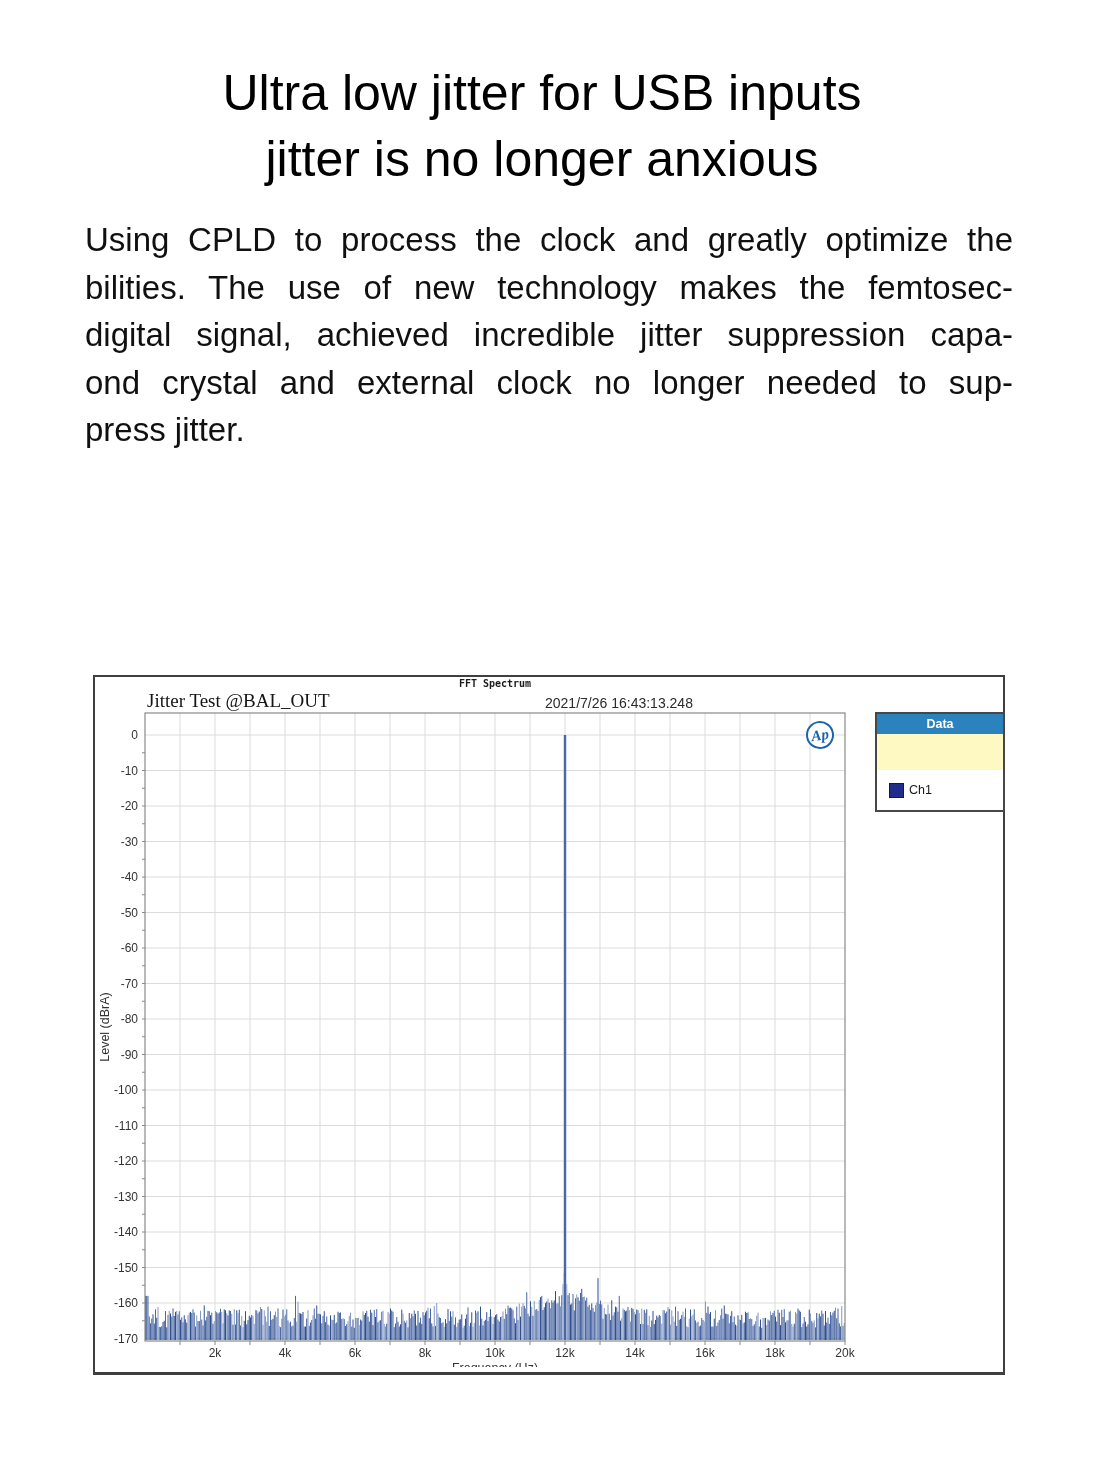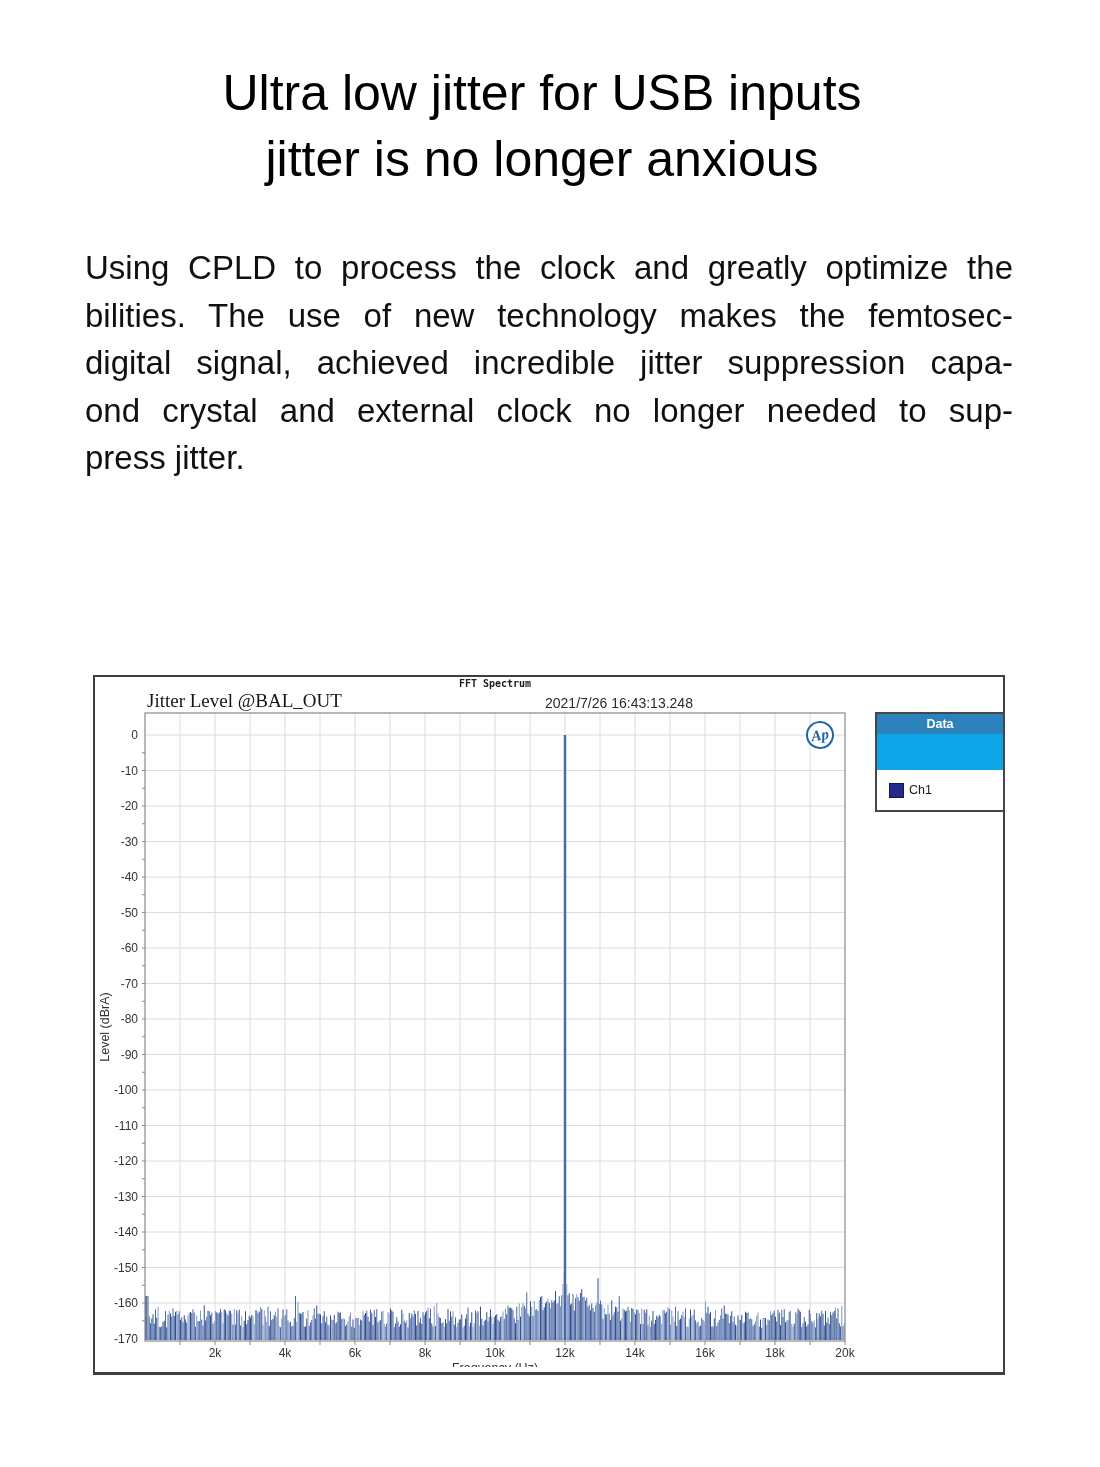--- a/index.html
+++ b/index.html
@@ -4,36 +4,36 @@
 <style>
   html,body{margin:0;padding:0;background:#ffffff;}
   .page{position:relative;width:1100px;height:1467px;background:#fff;overflow:hidden;
         font-family:"Liberation Sans",sans-serif;color:#0a0a0a;}
 
   
   .headline{position:absolute;top:60px;left:0;width:1084px;text-align:center;
             font-size:50px;line-height:66px;font-weight:400;color:#000000;letter-spacing:0px;}
 
   
-  .intro{position:absolute;top:244px;left:85px;width:928px;font-size:33px;line-height:47.5px;color:#101010;}
+  .intro{position:absolute;top:216px;left:85px;width:928px;font-size:33px;line-height:47.5px;color:#101010;}
   .intro .jline{text-align:justify;text-align-last:justify;white-space:normal;}
   .intro .lastline{text-align:left;}
 
   
   .chart-card{position:absolute;left:93px;top:675px;width:908px;height:695px;background:#ffffff;
               border:2px solid #3f3f3f;border-bottom-width:3px;}
   .fft-window-title{position:absolute;left:50px;top:1px;width:700px;text-align:center;
         font-family:"DejaVu Sans Mono",monospace;font-size:10px;font-weight:600;color:#1b1b1b;}
   .measurement-label{position:absolute;left:52px;top:13px;
         font-family:"Liberation Serif",serif;font-size:19px;color:#141414;}
   .chart-timestamp{position:absolute;left:450px;top:18px;width:300px;text-align:left;
         font-size:14px;color:#2b2b2b;}
 
   
-  .legend{position:absolute;left:780px;top:35px;width:126px;border:2px solid #474747;background:#0ea5e9;}
+  .legend{position:absolute;left:780px;top:35px;width:126px;border:2px solid #474747;background:#fef9c3;}
   .legend-header{height:20px;line-height:20px;text-align:center;color:#ffffff;
                  font-size:12.5px;font-weight:700;}
   .legend-body{height:40px;display:flex;align-items:center;padding-left:12px;background:#fff;margin-top:36px;}
   .legend-swatch{width:13px;height:13px;display:inline-block;margin-right:5px;border:1px solid #10164f;}
   .legend-item-label{font-size:12.5px;color:#1a1a1a;}
 
   
   .ap-logo{position:absolute;left:711px;top:44px;width:28px;height:28px;border-radius:50%;
            border:2.5px solid #1c63ad;box-sizing:border-box;display:flex;align-items:center;justify-content:center;
            font-family:"Liberation Serif",serif;font-style:italic;font-weight:700;font-size:15px;color:#1c63ad;
@@ -54,21 +54,21 @@
   <div class="intro">
     <div class="jline">Using CPLD to process the clock and greatly optimize the</div>
     <div class="jline">bilities. The use of new technology makes the femtosec-</div>
     <div class="jline">digital signal, achieved incredible jitter suppression capa-</div>
     <div class="jline">ond crystal and external clock no longer needed to sup-</div>
     <div class="lastline">press jitter.</div>
   </div>
 
   <div class="chart-card">
     <div class="fft-window-title">FFT Spectrum</div>
-    <div class="measurement-label">Jitter Level @BAL_OUT</div>
+    <div class="measurement-label">Jitter Test @BAL_OUT</div>
     <div class="chart-timestamp">2021/7/26 16:43:13.248</div>
 
     <svg id="plot-svg" width="904" height="690" viewBox="0 0 904 690" style="position:absolute;left:0;top:0;">
         <rect x="50" y="36" width="700" height="628" fill="#ffffff" stroke="none"></rect>
         <g>
           <line x1="85" y1="36" x2="85" y2="664" stroke="#dcdcdc" stroke-width="1"></line>
           <line x1="120" y1="36" x2="120" y2="664" stroke="#dcdcdc" stroke-width="1"></line>
           <line x1="155" y1="36" x2="155" y2="664" stroke="#dcdcdc" stroke-width="1"></line>
           <line x1="190" y1="36" x2="190" y2="664" stroke="#dcdcdc" stroke-width="1"></line>
           <line x1="225.00000000000003" y1="36" x2="225.00000000000003" y2="664" stroke="#dcdcdc" stroke-width="1"></line>

